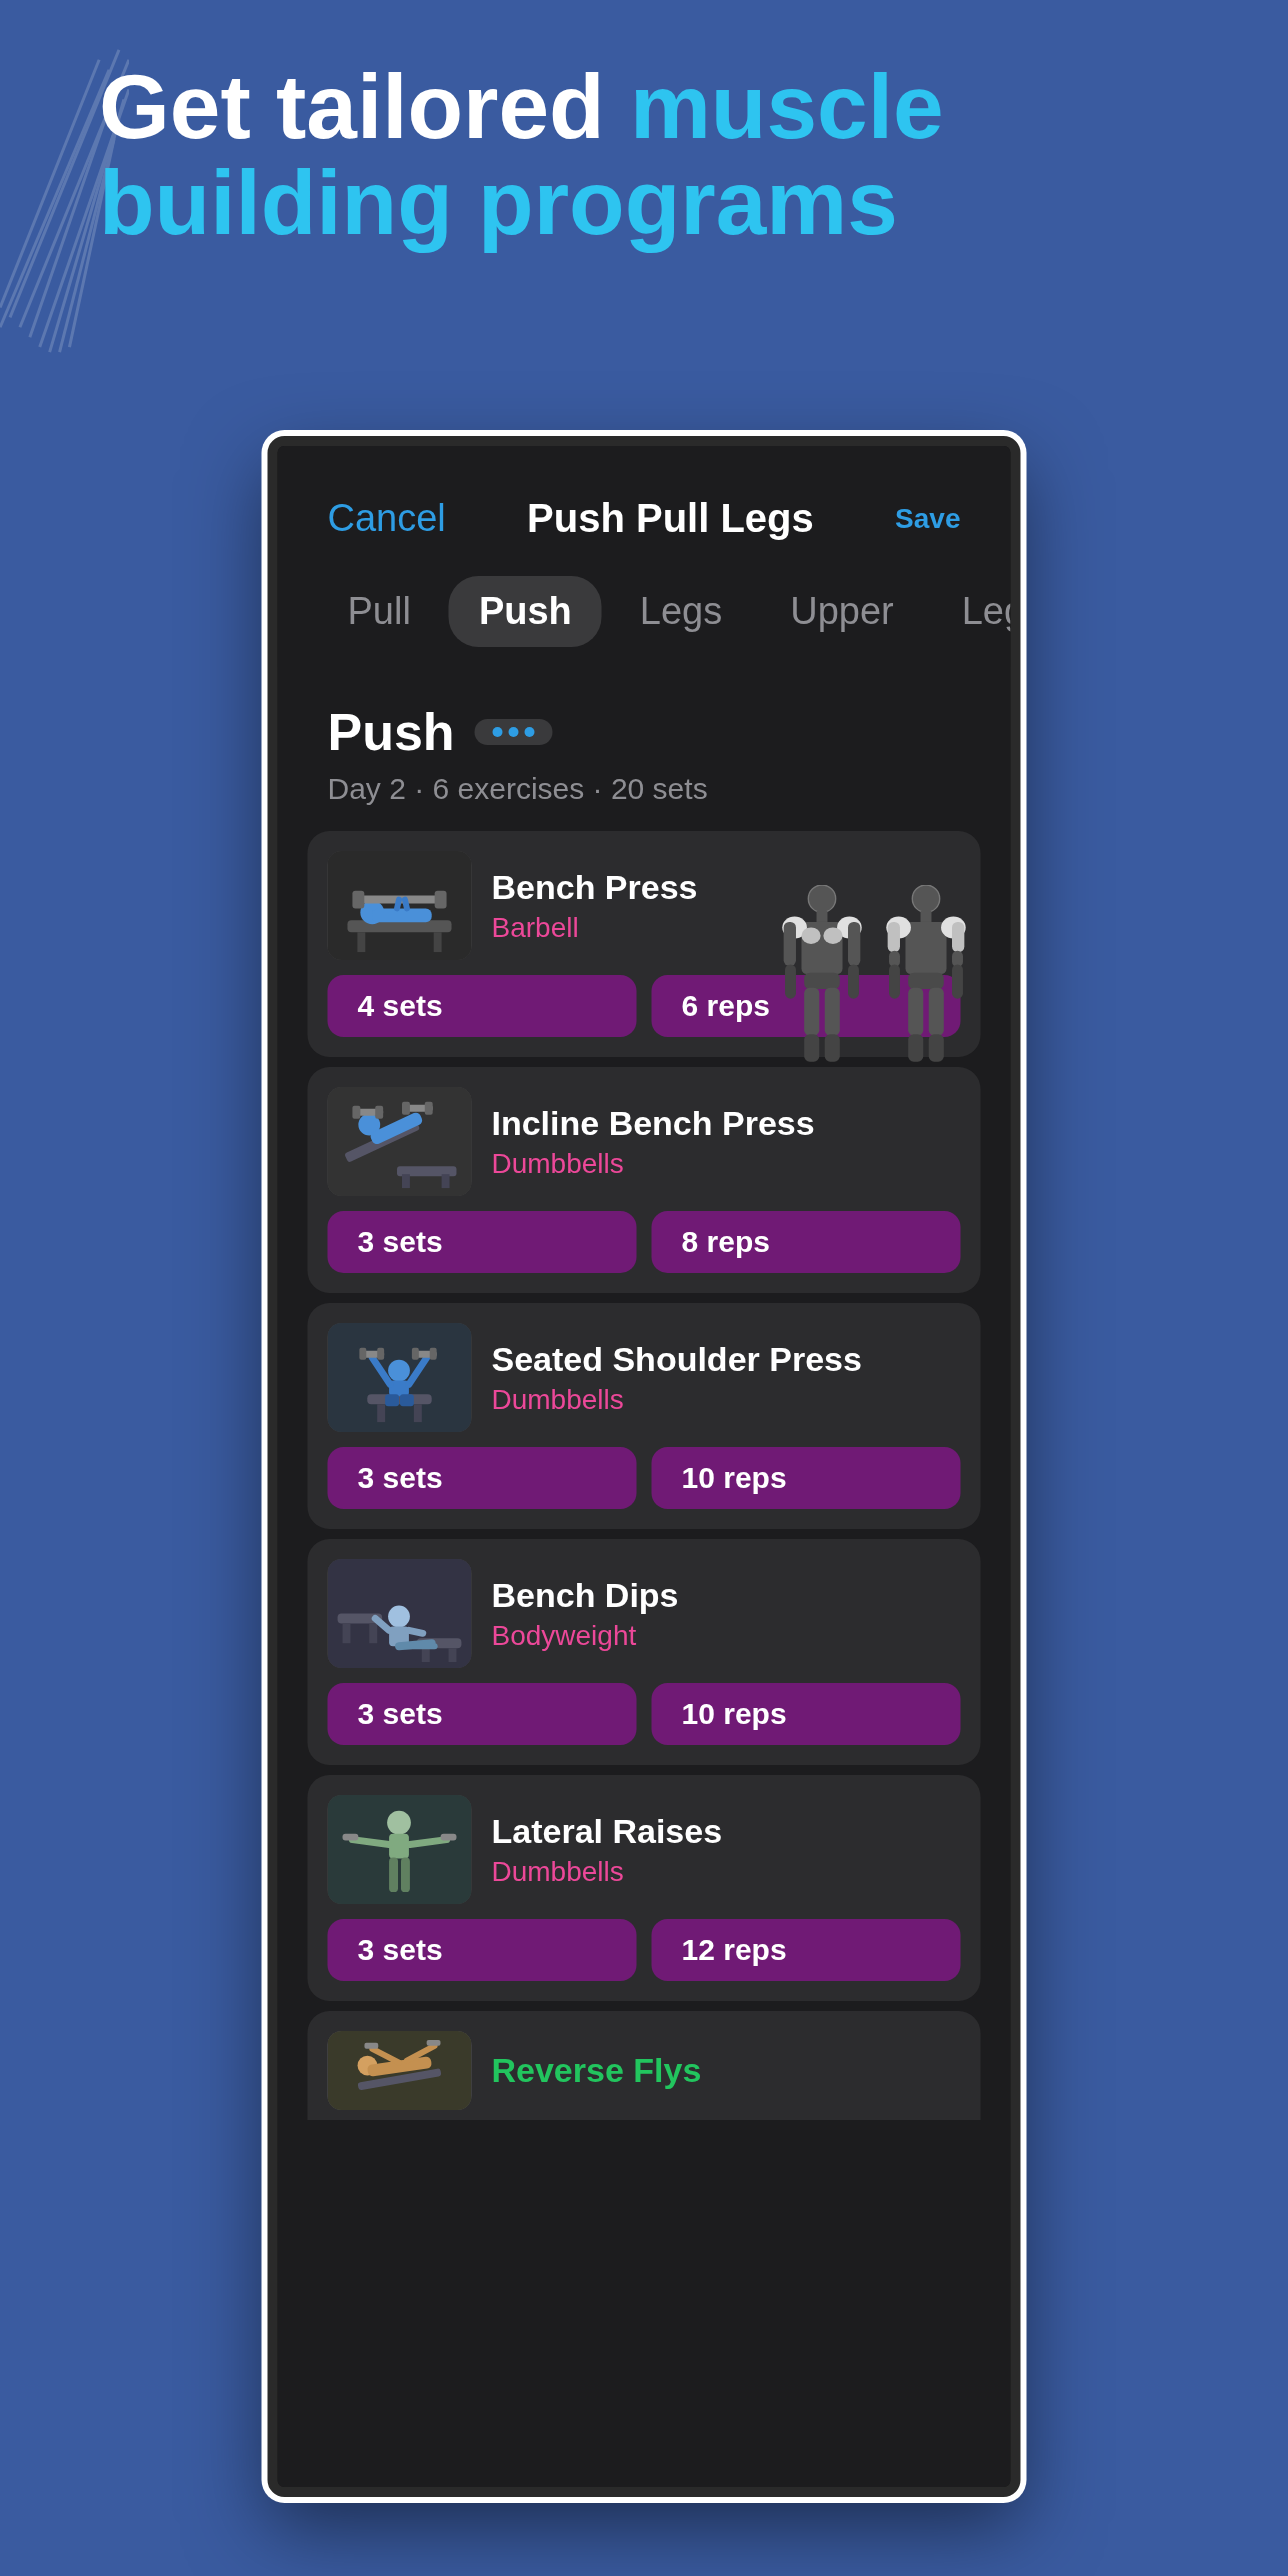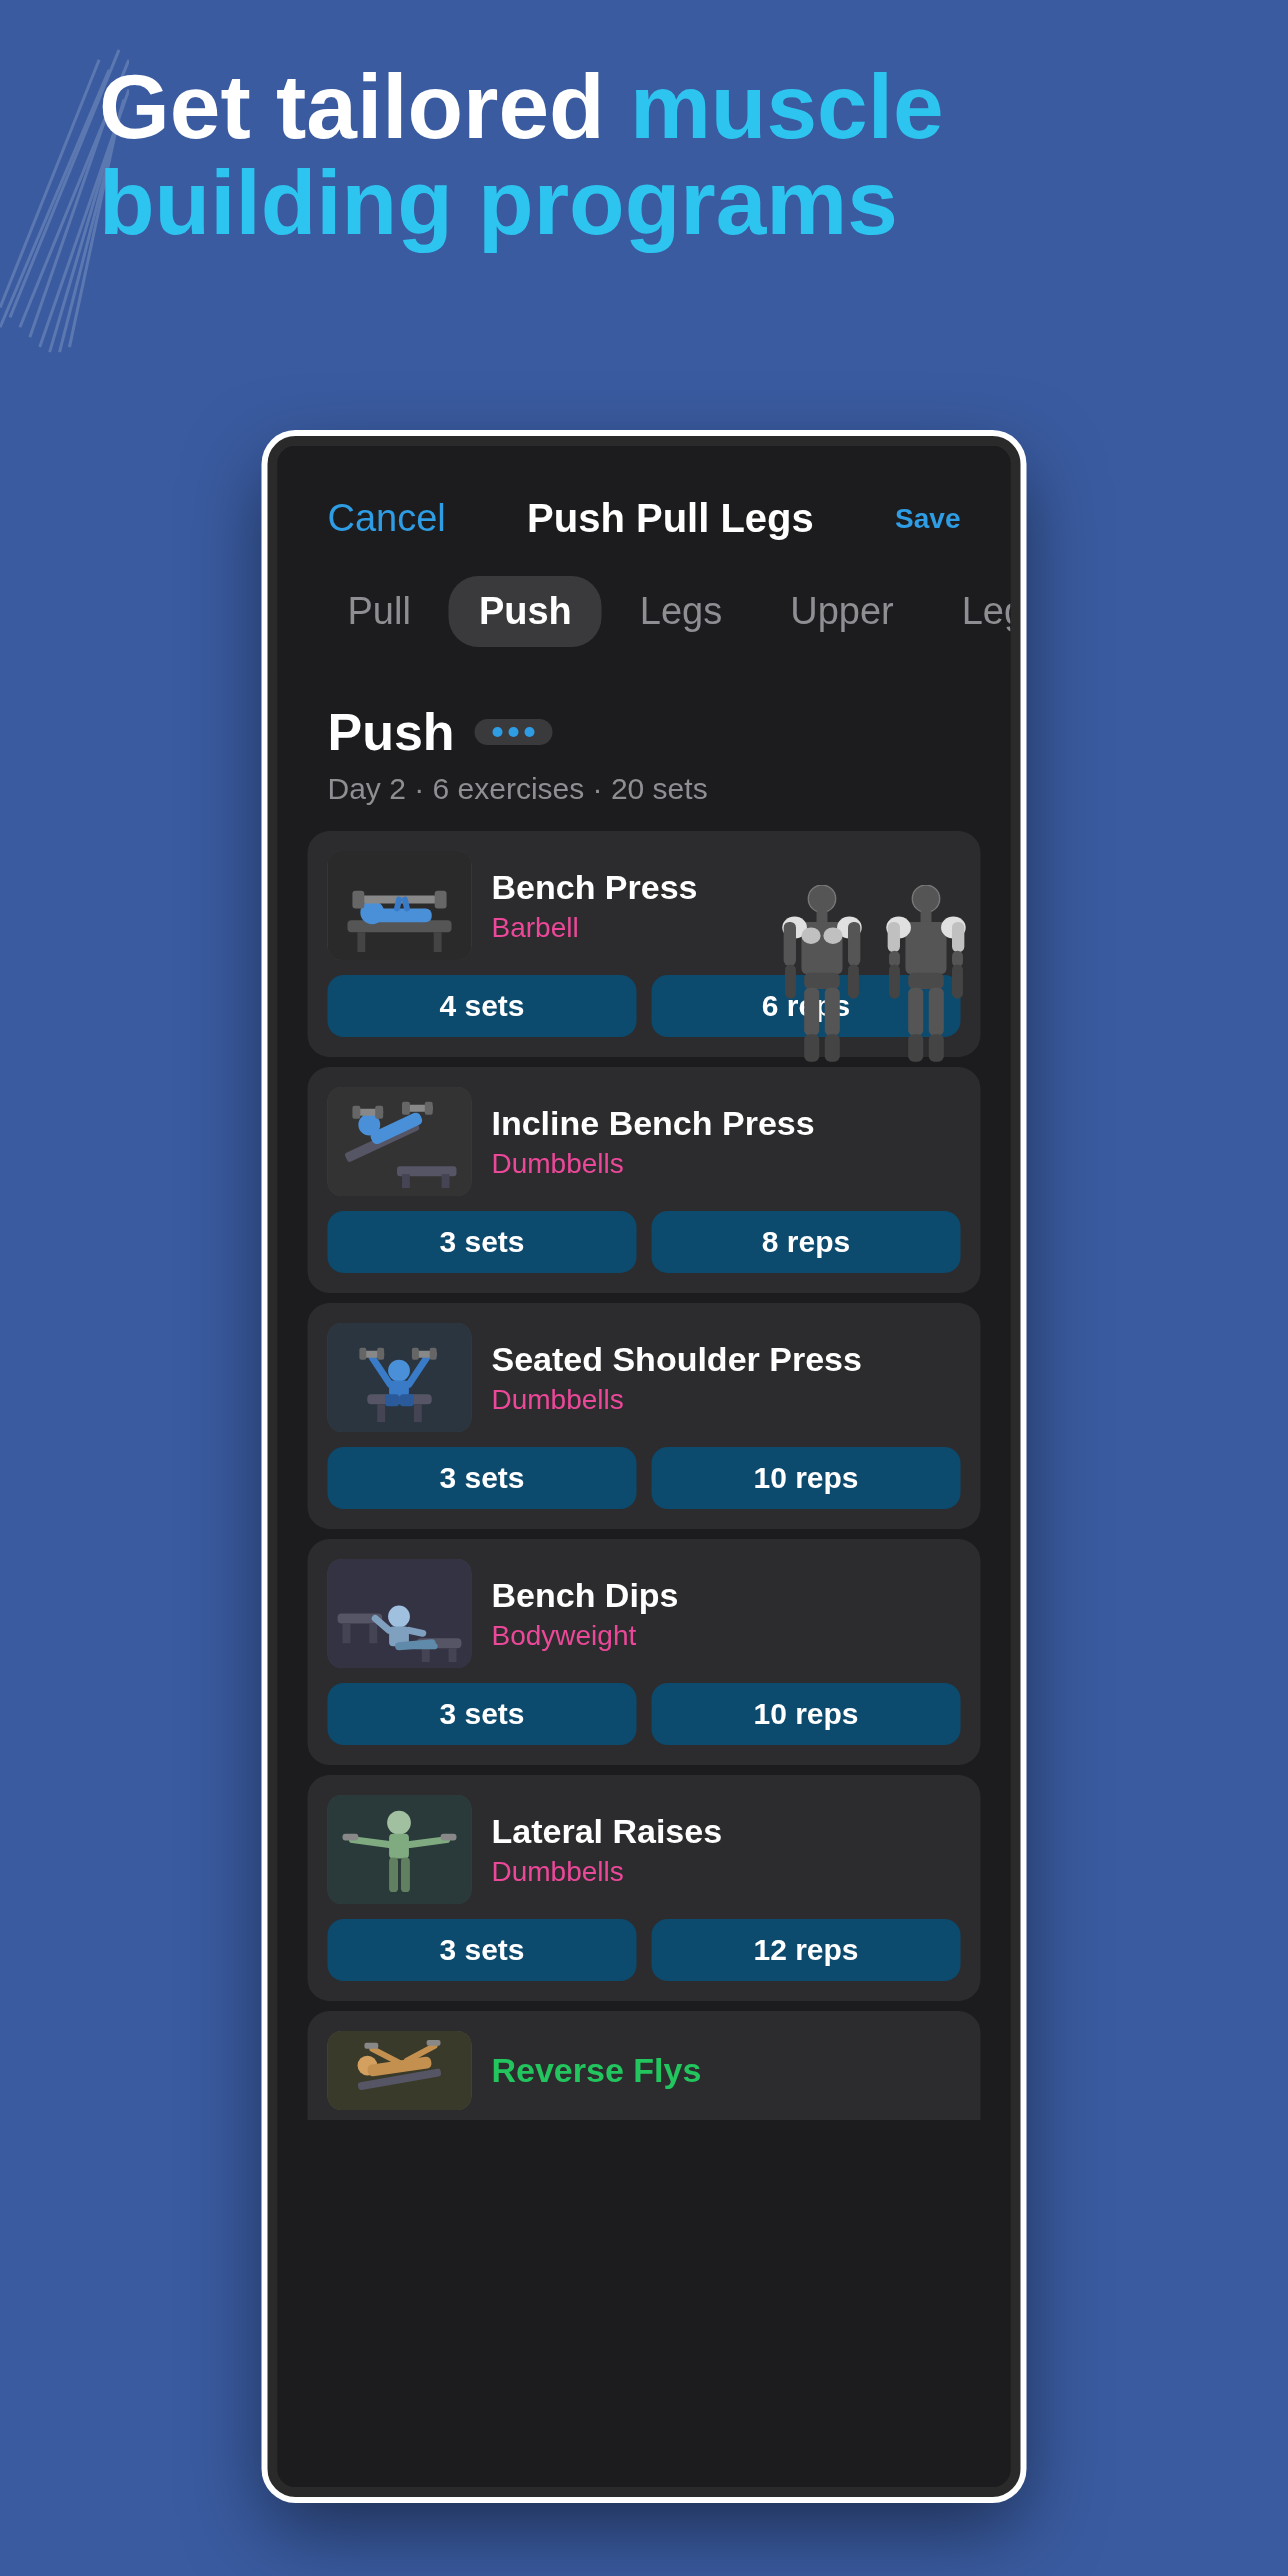--- a/index.html
+++ b/index.html
@@ -49,21 +49,21 @@
       left: 50%;
       transform: translateX(-50%);
       width: 753px;
       height: 2061px;
     }
 
     .phone-outer {
       width: 100%;
       height: 100%;
       background: #1a1a1a;
-      border-radius: 28px;
+      border-radius: 17px;
       border: 10px solid #2a2a2a;
       box-shadow: 0 0 0 6px #ffffff, 0 30px 79px rgba(0,0,0,0.5);
       overflow: hidden;
       position: relative;
     }
 
     .phone-screen {
       width: 100%;
       height: 100%;
       background: #1c1c1e;
@@ -224,28 +224,27 @@
       font-weight: 400;
     }
 
     .exercise-stats {
       display: flex;
       gap: 15px;
       padding-left: 0px;
     }
 
     .stat-badge {
-      background: #0c4a6e;
+      background: #701a75;
       border-radius: 16px;
       padding: 14px 30px;
       color: #ffffff;
       font-size: 30px;
       font-weight: 600;
       flex: 1;
-      text-align: center;
     }
 
     
     .exercise-card-partial {
       background: #2c2c2e;
       border-radius: 22px 22px 0 0;
       padding: 20px 20px 10px;
       display: flex;
       align-items: center;
       gap: 20px;

